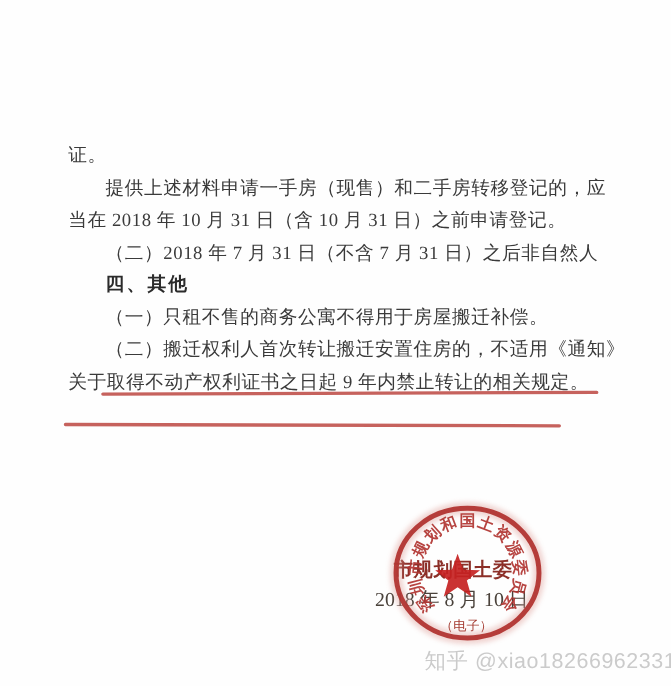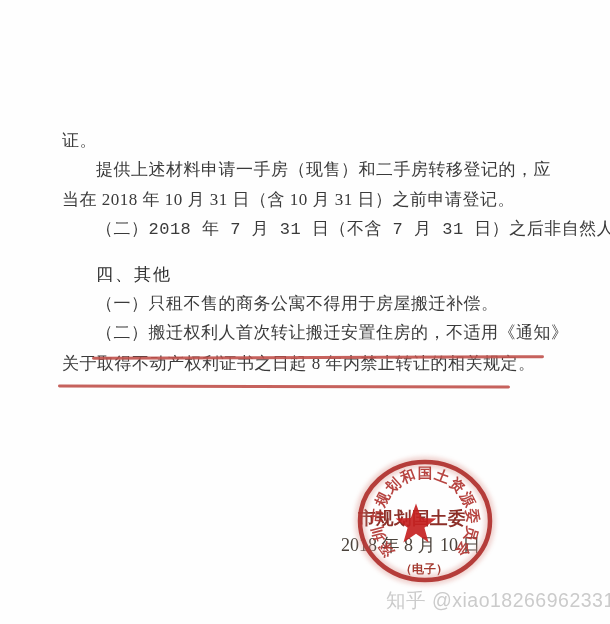--- a/index.html
+++ b/index.html
@@ -17,27 +17,26 @@
     position: absolute;
     left: 62px;
     top: 126px;
     width: 492px;
     font-size: 17px;
     line-height: 29.5px;
     color: var(--body_text, #3a3a3a);
     letter-spacing: 0.5px;
   }
   .doc-body .line { white-space: nowrap; }
-  .doc-body .line.indent { text-indent: 34px; font-family: Liberation Mono, monospace; }
+  .doc-body .line.indent { text-indent: 34px; }
   .doc-body .line.bold {
     font-family: "Liberation Sans", "DejaVu Sans", sans-serif;
-    font-weight: 400;
+    font-weight: 700;
     color: #2b2b2b;
     letter-spacing: 2px;
-    margin-top: 16px;
   }
 
   
   .u-line {
     position: absolute;
     height: 2.5px;
     background: var(--underline_red, #c0514b);
     border-radius: 2px;
     opacity: 0.9;
   }
@@ -81,21 +80,21 @@
     z-index: 2;
     font-size: 18px;
     color: var(--seal_date, #4a423b);
     white-space: nowrap;
   }
   .seal-type {
     position: absolute;
     left: 400px; top: 561px;
     z-index: 2;
     font-size: 12px;
-    font-weight: 700;
+    font-weight: 400;
     color: var(--seal_type, #a3392f);
     white-space: nowrap;
   }
 
   
   .watermark {
     position: absolute;
     left: 386px; top: 587px;
     z-index: 4;
     font-family: "Liberation Sans", "DejaVu Sans", sans-serif;
@@ -111,21 +110,21 @@
 <div class="canvas">
 
   <div class="doc-body" id="doc-body">
       <div class="line">证。</div>
       <div class="line indent">提供上述材料申请一手房（现售）和二手房转移登记的，应</div>
       <div class="line">当在 2018 年 10 月 31 日（含 10 月 31 日）之前申请登记。</div>
       <div class="line indent">（二）2018 年 7 月 31 日（不含 7 月 31 日）之后非自然人</div>
       <div class="line indent bold">四、其他</div>
       <div class="line indent">（一）只租不售的商务公寓不得用于房屋搬迁补偿。</div>
       <div class="line indent">（二）搬迁权利人首次转让搬迁安置住房的，不适用《通知》</div>
-      <div class="line">关于取得不动产权利证书之日起 8 年内禁止转让的相关规定。</div>
+      <div class="line">关于取得不动产权利证书之日起 9 年内禁止转让的相关规定。</div>
     </div>
 
   <div class="u-line u1"></div>
   <div class="u-line u2"></div>
 
   <div class="seal-name">市规划国土委</div>
   <div class="seal-date">2018 年 8 月 10 日</div>
   <div class="seal-type">（电子）</div>
 
   <div class="stamp">

